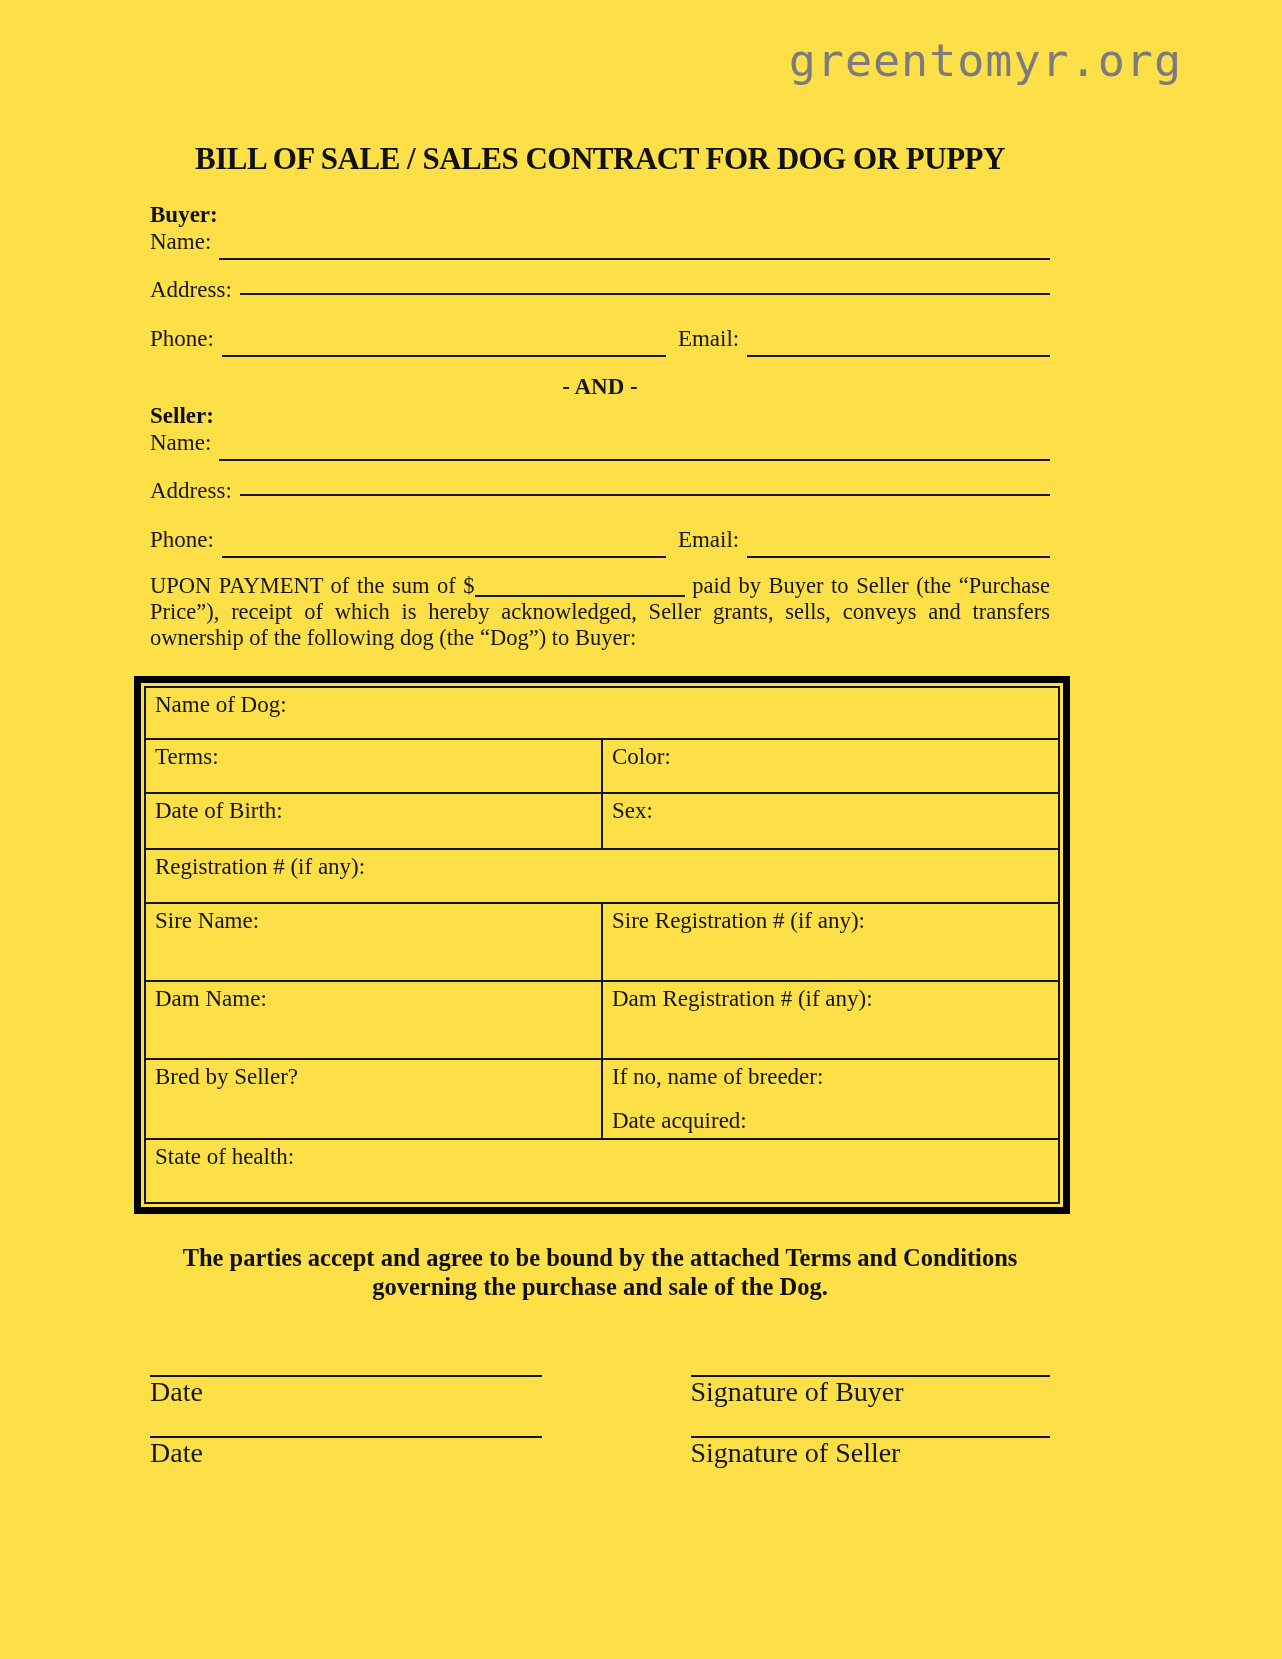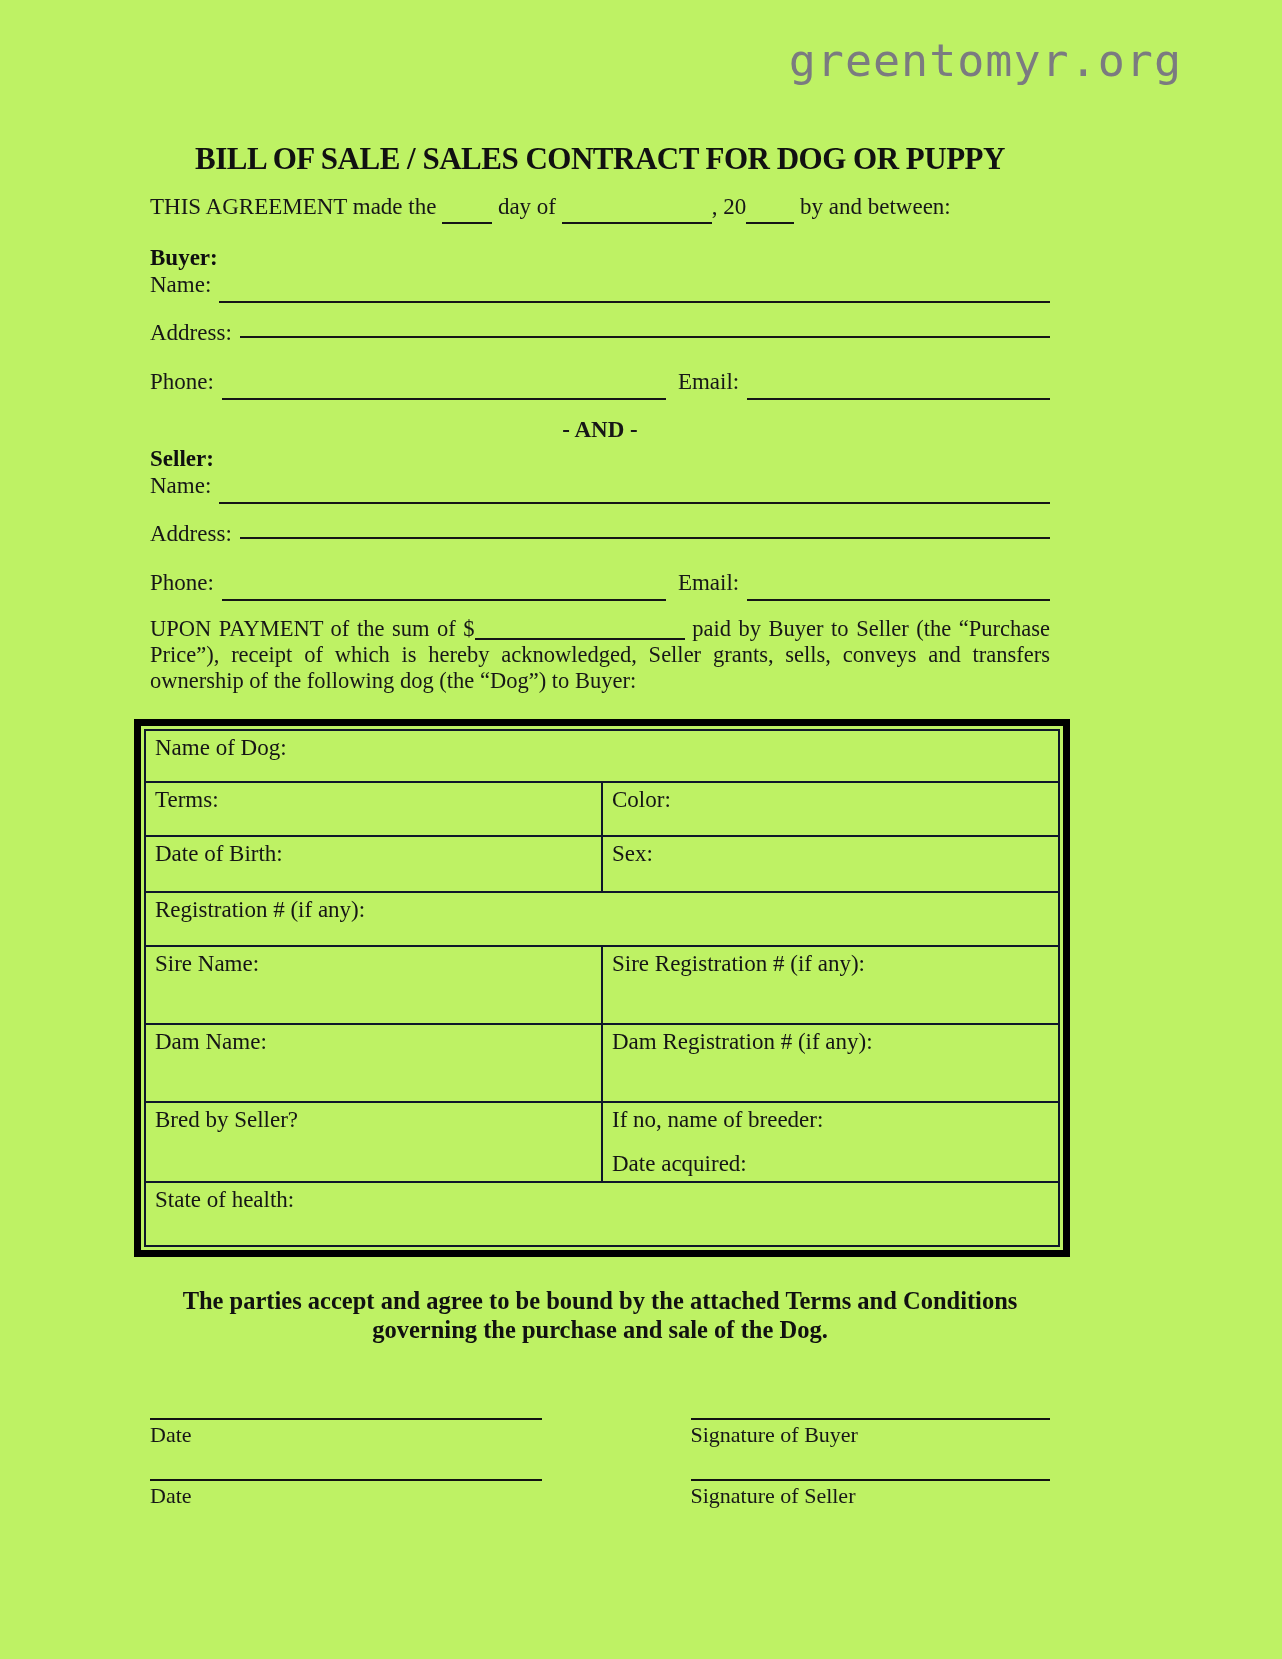--- a/index.html
+++ b/index.html
@@ -1,19 +1,19 @@
 <!DOCTYPE html>
 <html><head>
 <meta charset="utf-8">
 <style>
   html,body{margin:0;padding:0;background:#ffffff;}
   .page{
     position:relative;
     width:1282px;height:1659px;
-    background:#bef264;
+    background:#fde047;
     font-family:"Liberation Serif", serif;
     color:#171717;
     overflow:hidden;
   }
   .watermark{
     position:absolute;top:34px;right:100px;
     font-family:"DejaVu Sans Mono", monospace;
     font-size:45px;color:#7b7b80;letter-spacing:1px;
   }
   .content{margin-left:150px;width:900px;}
@@ -81,40 +81,39 @@
   }
   .h44{height:44px;} .h46{height:46px;} .h48{height:48px;}
   .h70{height:70px;} .h72{height:72px;} .h56{height:56px;}
   .sub-label{margin-top:17px;}
   .terms-notice{
     margin-top:29px;
     text-align:center;
     font-size:24.5px;font-weight:bold;line-height:29px;
     color:#111;
   }
-  .sigrow{display:flex;margin-top:74px;font-size:22px;gap:35px;}
+  .sigrow{display:flex;margin-top:74px;font-size:28px;gap:35px;}
   .sigrow.second{margin-top:31px;}
   .sigcol{display:flex;flex-direction:column;}
   .sigcol-left{width:416px;}
   .sigcol-right{width:382px;margin-left:114px;}
   .sigline{border-top:2.5px solid #121212;height:0;}
   .siglabel{margin-top:2px;line-height:26px;}
 </style>
 </head>
 <body>
 
 <div class="page">
 
   <div class="watermark">greentomyr.org</div>
 
   <div class="content">
 
     <h1 class="title">BILL OF SALE / SALES CONTRACT FOR DOG OR PUPPY</h1>
 
-    <div class="intro"><span>THIS AGREEMENT made the </span><span class="blank day-blank"></span><span> day of </span><span class="blank month-blank"></span><span>, 20</span><span class="blank year-blank"></span><span> by and between:</span></div>
 
     <div class="section-heading">Buyer:</div>
 
     <div class="fieldrow">
       <span class="lbl">Name:</span>
       <span class="line"></span>
     </div>
 
     <div class="fieldrow mt24">
       <span class="lbl">Address:</span>

